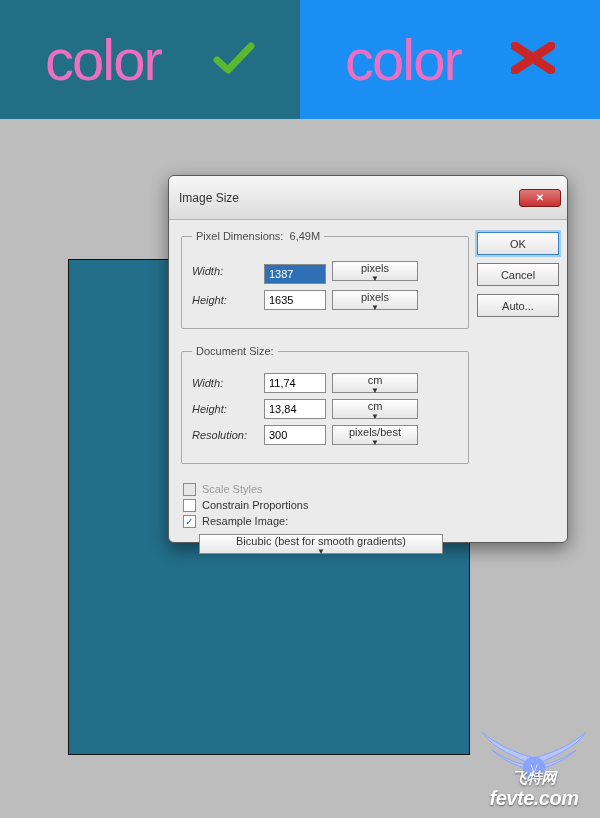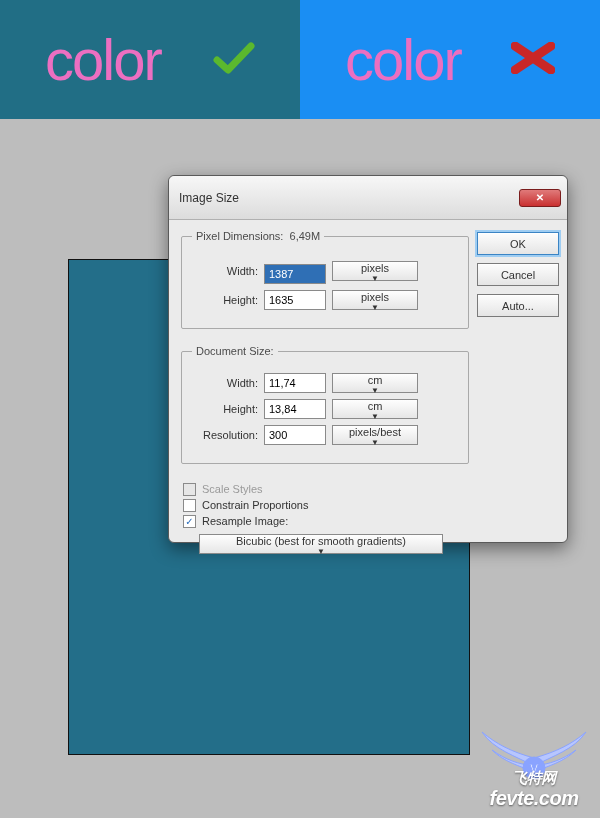--- a/index.html
+++ b/index.html
@@ -34,21 +34,21 @@
 .dialog-body { display: flex; padding: 10px 8px 10px 12px; gap: 8px; height: calc(100% - 28px); }
 .left-col { flex: 1; display: flex; flex-direction: column; gap: 16px; }
 .right-col { width: 82px; display: flex; flex-direction: column; gap: 8px; padding-top: 2px; }
 
 fieldset {
   border: 1px solid #a9a9a9; border-radius: 2px; padding: 10px 10px 12px 10px;
 }
 legend { padding: 0 4px; font-size: 11px; color: #4a4a4a; }
 
 .row { display: flex; align-items: center; gap: 6px; margin: 6px 0; }
-.lbl { width: 66px; text-align: right; font-size: 11px; color: #333; }
+.lbl { width: 66px; text-align: left; font-size: 11px; color: #333; font-style: italic; }
 .txt-input {
   width: 62px; height: 20px; border: 1px solid #8a8a8a; background: #fff;
   font-size: 11px; padding: 0 4px;
 }
 .sel {
   width: 86px; height: 20px; border: 1px solid #8a8a8a;
   background: linear-gradient(#fefefe,#e6e6e6); font-size: 11px; padding: 0 4px;
   display: flex; align-items: center; justify-content: space-between; flex-direction: column;
 }
 .sel-wide { width: 244px; }

